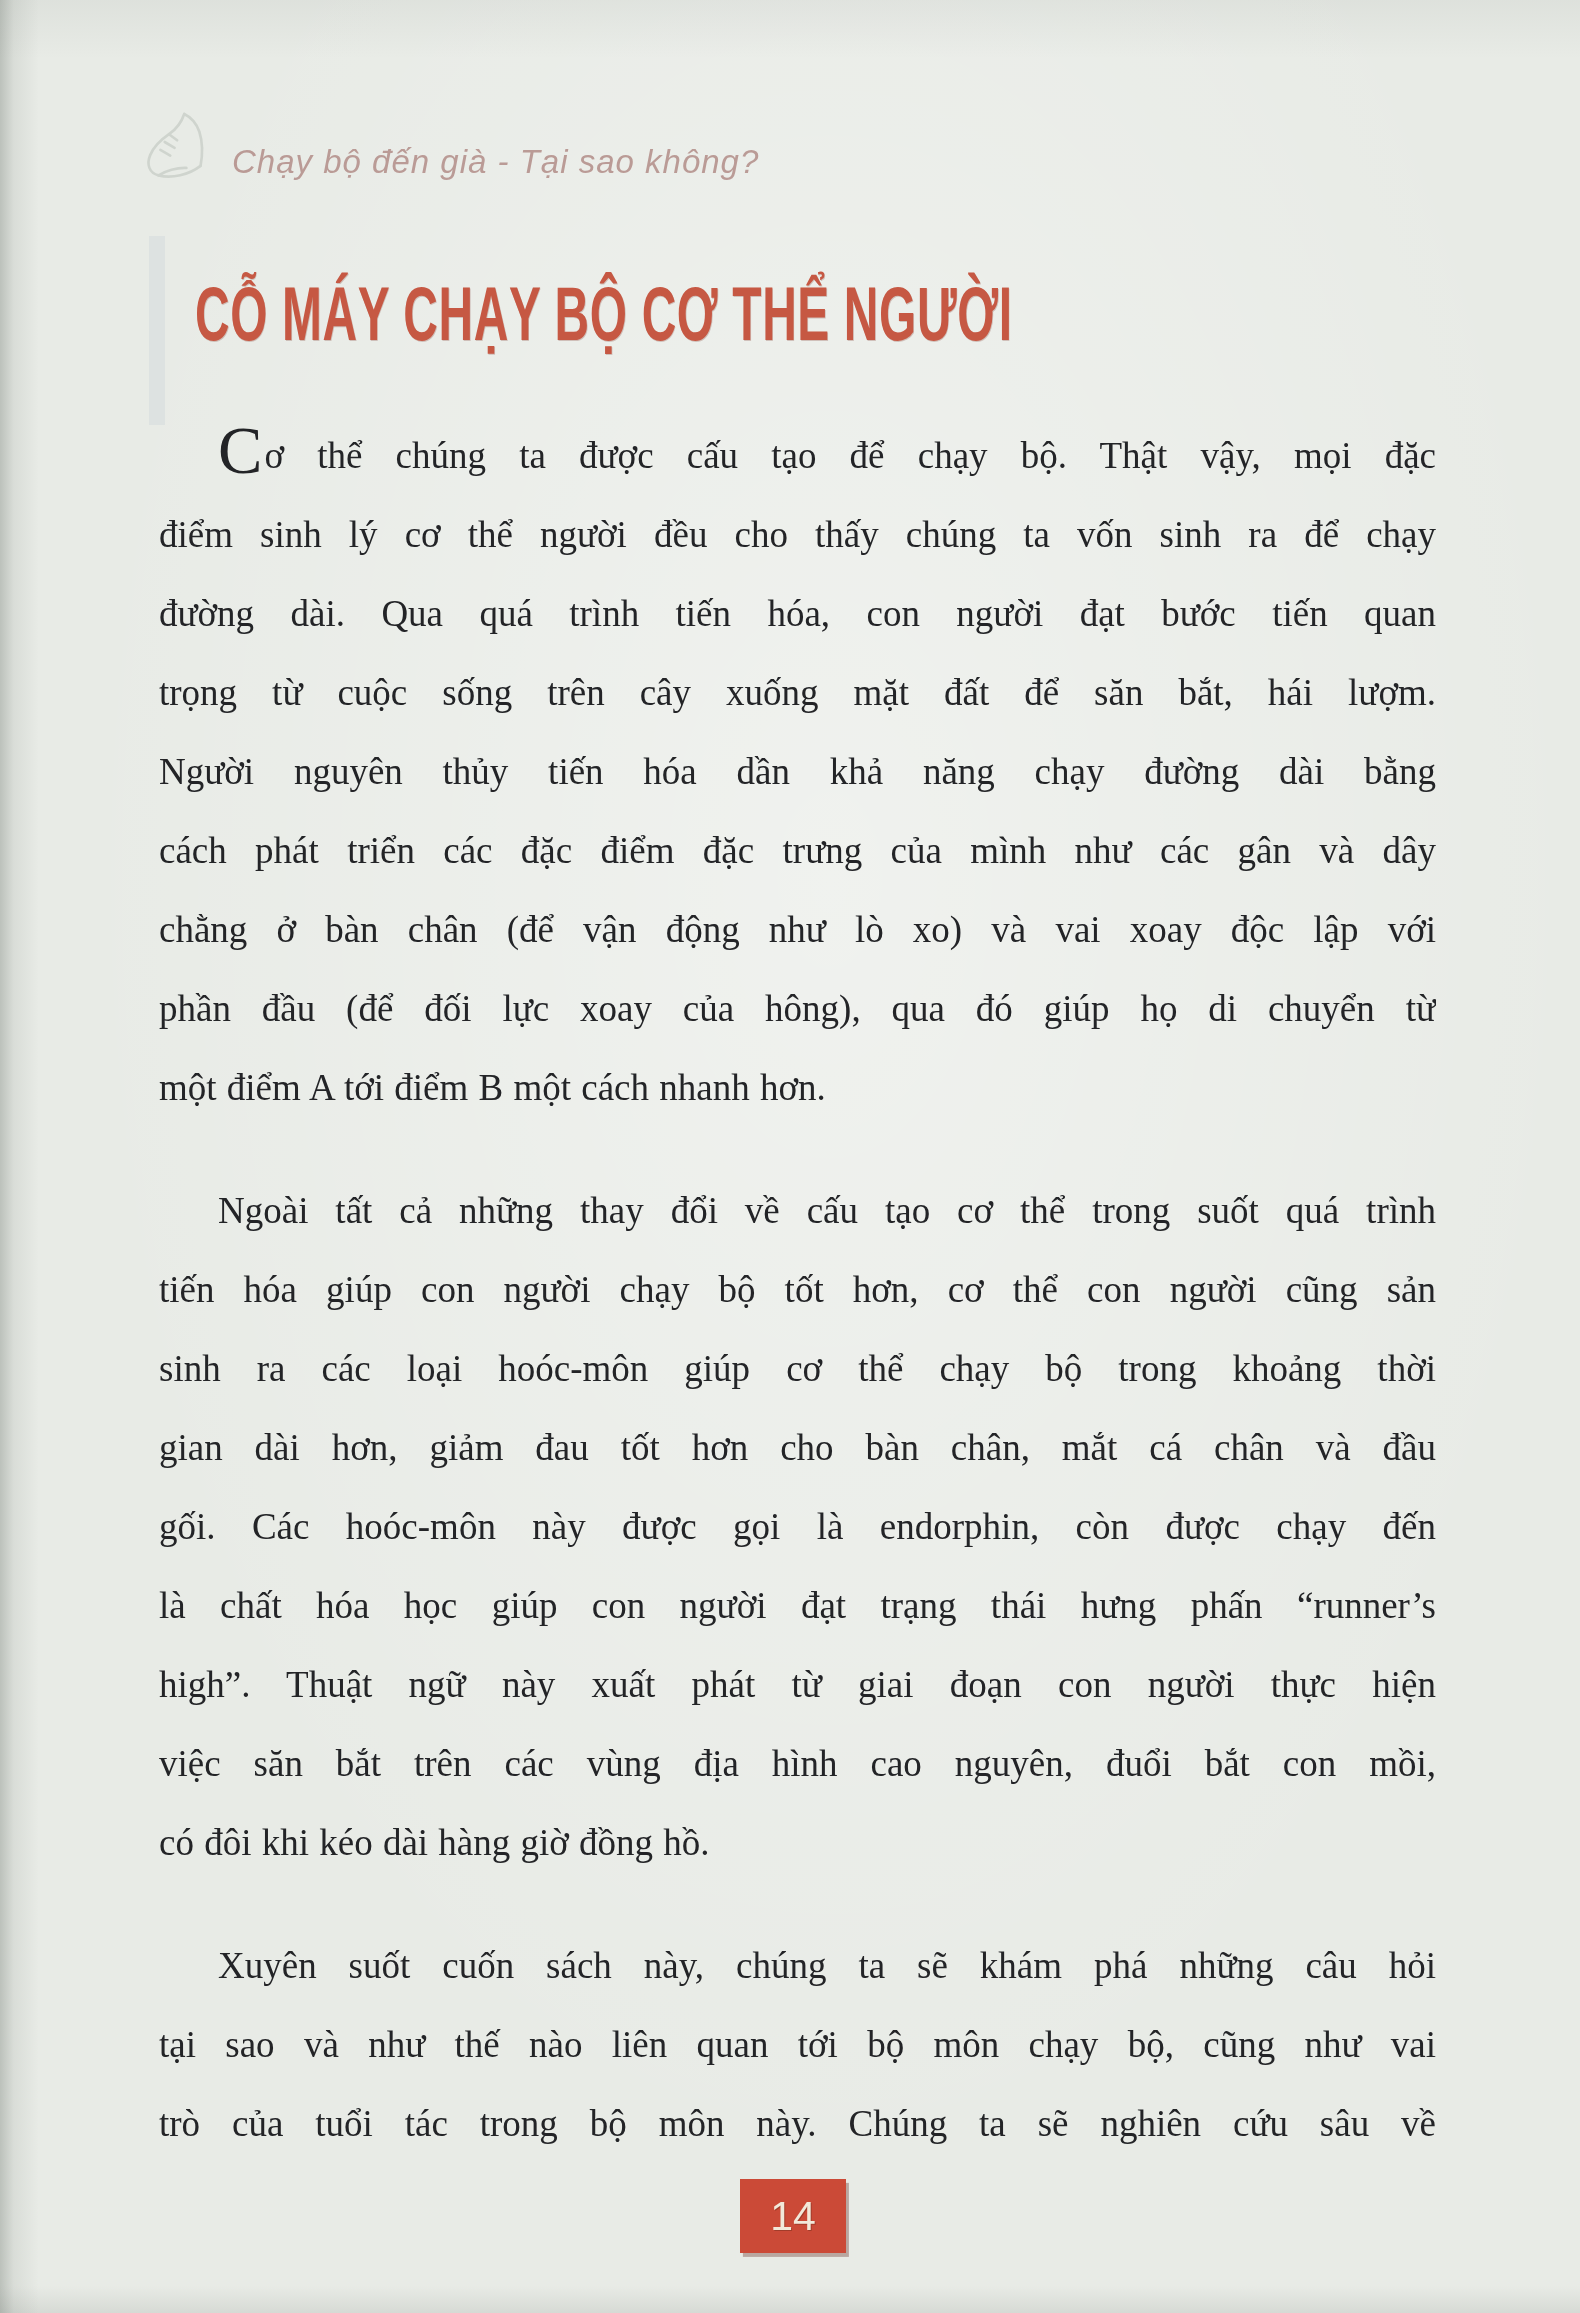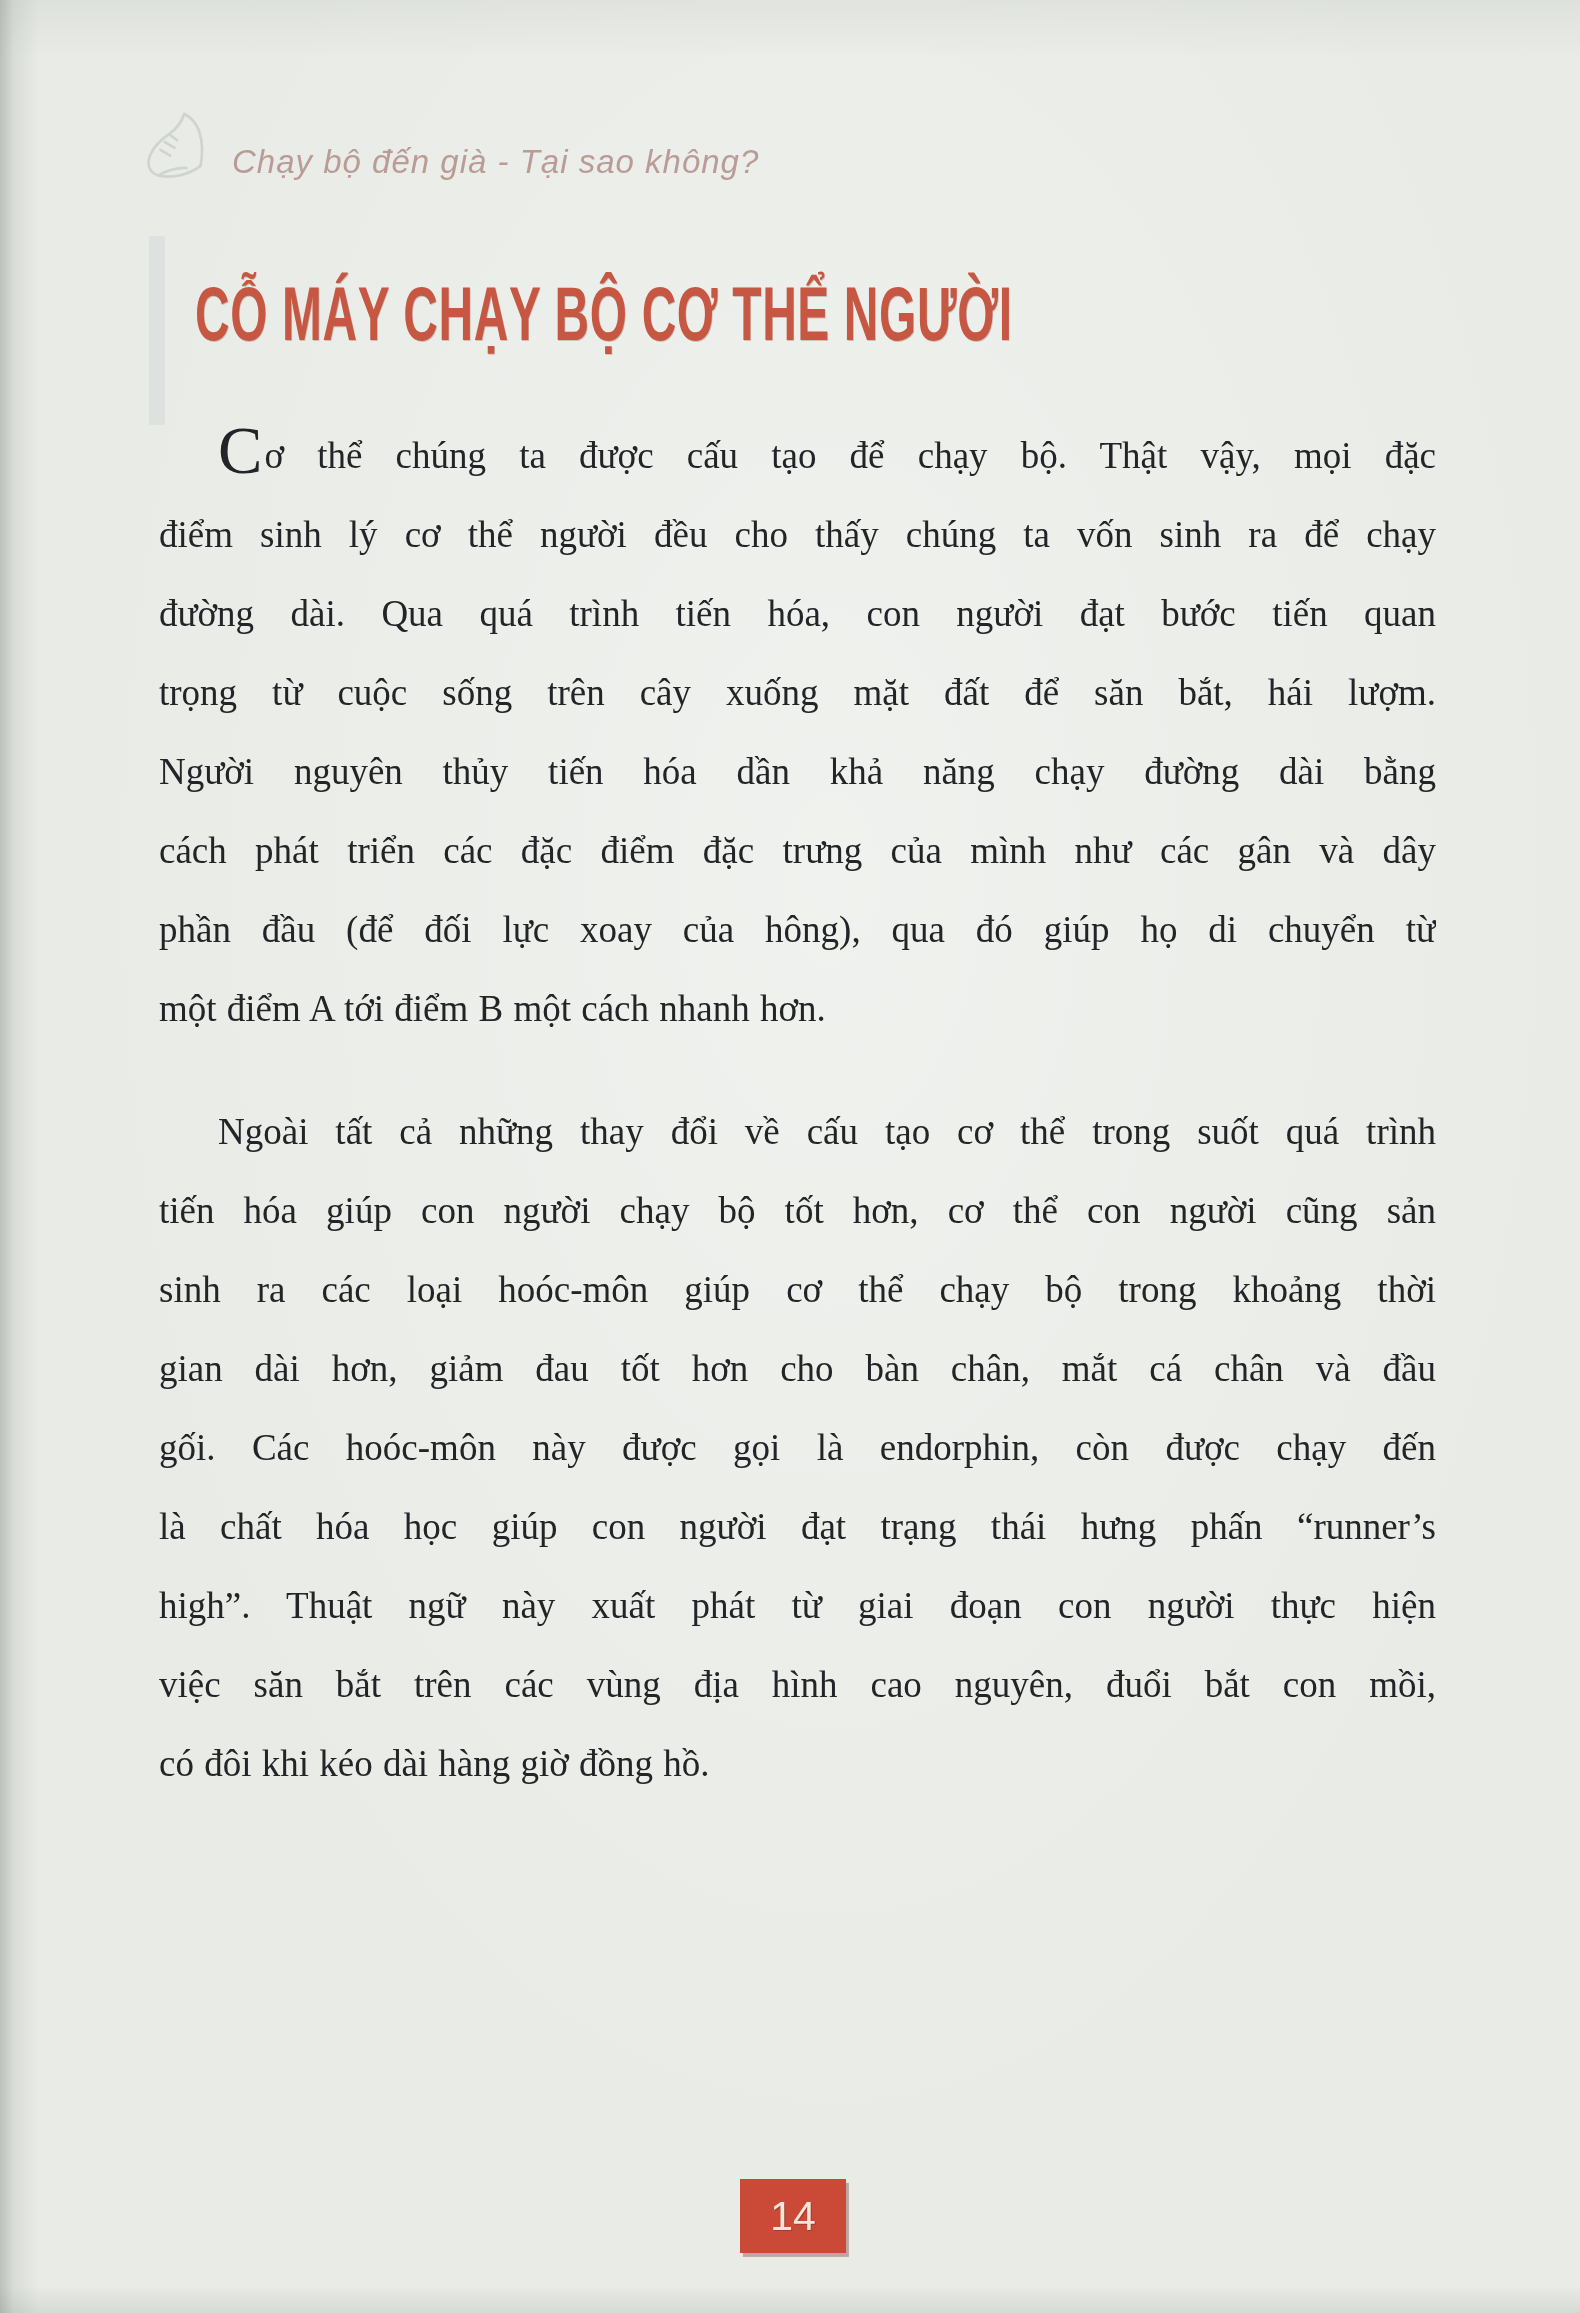--- a/index.html
+++ b/index.html
@@ -94,34 +94,40 @@
   <h1 class="chapter-title" style="margin:0;">CỖ MÁY CHẠY BỘ CƠ THỂ NGƯỜI</h1>
 
   <div class="body-text">
       <div class="para">
         <div class="line first dropcap">Cơ thể chúng ta được cấu tạo để chạy bộ. Thật vậy, mọi đặc</div>
         <div class="line">điểm sinh lý cơ thể người đều cho thấy chúng ta vốn sinh ra để chạy</div>
         <div class="line">đường dài. Qua quá trình tiến hóa, con người đạt bước tiến quan</div>
         <div class="line">trọng từ cuộc sống trên cây xuống mặt đất để săn bắt, hái lượm.</div>
         <div class="line">Người nguyên thủy tiến hóa dần khả năng chạy đường dài bằng</div>
         <div class="line">cách phát triển các đặc điểm đặc trưng của mình như các gân và dây</div>
+        <div class="line">chằng ở bàn chân (để vận động như lò xo) và vai xoay độc lập với</div>
         <div class="line">phần đầu (để đối lực xoay của hông), qua đó giúp họ di chuyển từ</div>
         <div class="line lastfree">một điểm A tới điểm B một cách nhanh hơn.</div>
       </div>
       <div class="para">
         <div class="line first">Ngoài tất cả những thay đổi về cấu tạo cơ thể trong suốt quá trình</div>
         <div class="line">tiến hóa giúp con người chạy bộ tốt hơn, cơ thể con người cũng sản</div>
         <div class="line">sinh ra các loại hoóc-môn giúp cơ thể chạy bộ trong khoảng thời</div>
         <div class="line">gian dài hơn, giảm đau tốt hơn cho bàn chân, mắt cá chân và đầu</div>
         <div class="line">gối. Các hoóc-môn này được gọi là endorphin, còn được chạy đến</div>
         <div class="line">là chất hóa học giúp con người đạt trạng thái hưng phấn “runner’s</div>
         <div class="line">high”. Thuật ngữ này xuất phát từ giai đoạn con người thực hiện</div>
         <div class="line">việc săn bắt trên các vùng địa hình cao nguyên, đuổi bắt con mồi,</div>
         <div class="line lastfree">có đôi khi kéo dài hàng giờ đồng hồ.</div>
       </div>
+      <div class="para">
+        <div class="line first">Xuyên suốt cuốn sách này, chúng ta sẽ khám phá những câu hỏi</div>
+        <div class="line">tại sao và như thế nào liên quan tới bộ môn chạy bộ, cũng như vai</div>
+        <div class="line">trò của tuổi tác trong bộ môn này. Chúng ta sẽ nghiên cứu sâu về</div>
+      </div>
     </div>
 
   <div class="page-number-badge">
     <span>14</span>
   </div>
 
 </div>
 
 
 </body></html>

